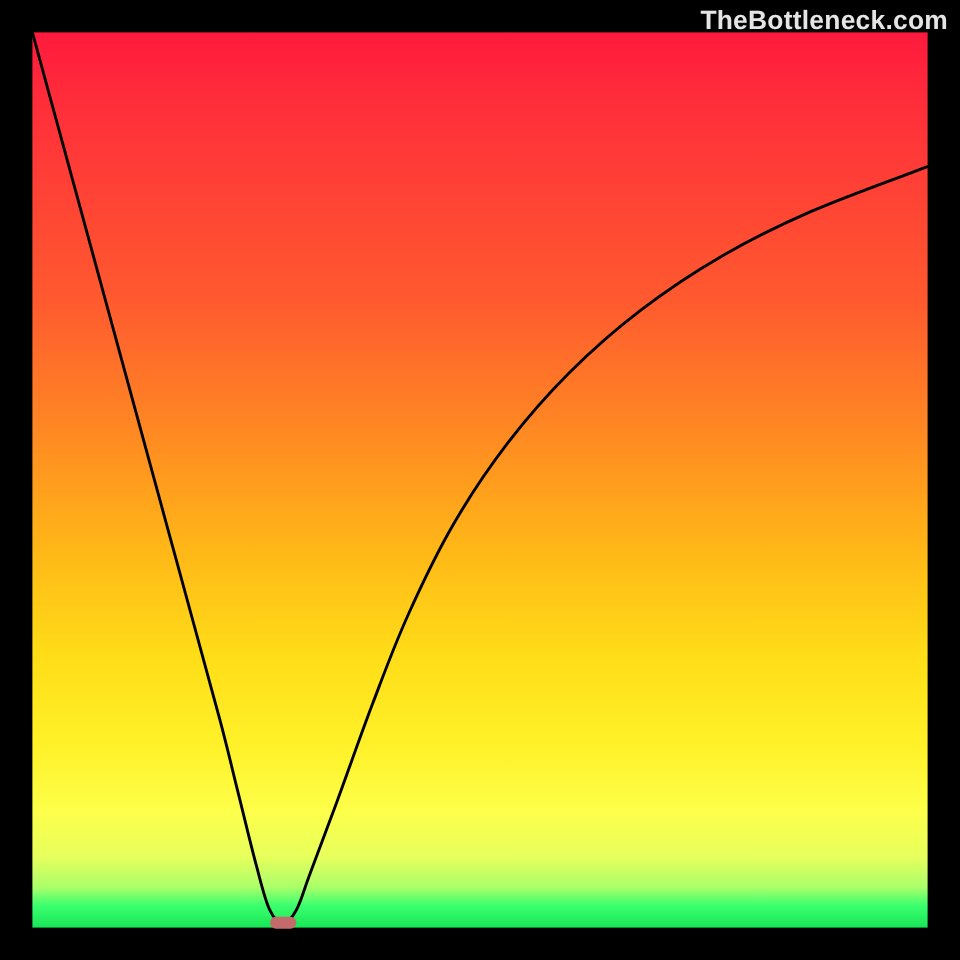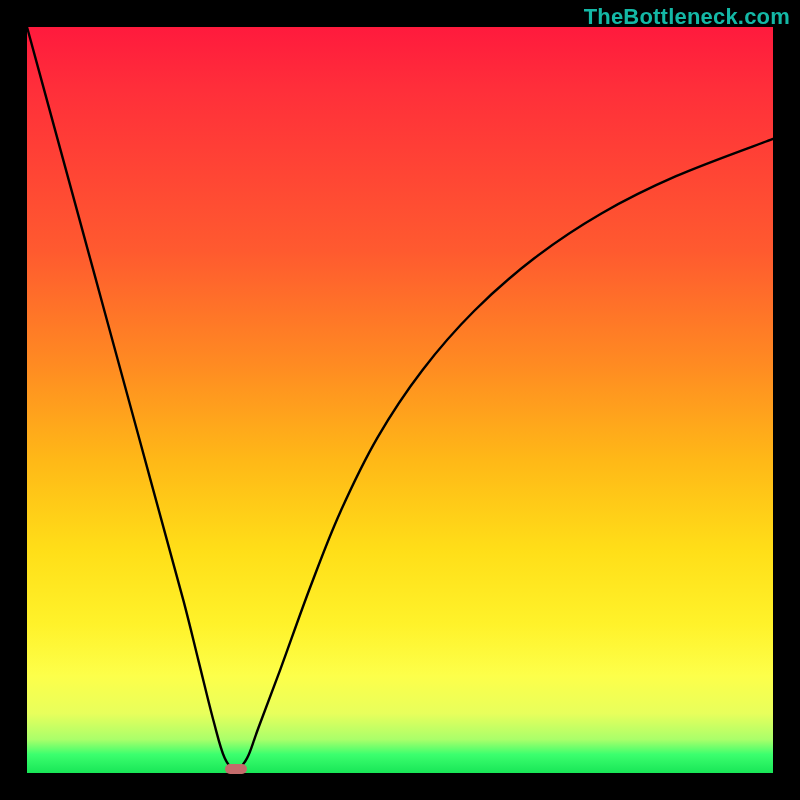--- a/index.html
+++ b/index.html
@@ -36,21 +36,21 @@
       #e8ff5c 92%,
       #aaff6a 95.5%,
       #3cff6e 97.5%,
       #18e657 100%
     );
   }
   .watermark {
     position: absolute;
     top: 4px;
     right: 10px;
-    color: #14b8a6;
+    color: #e5e5e5;
     font-size: 22px;
     font-weight: 600;
     letter-spacing: 0.2px;
     user-select: none;
   }
   svg.curve {
     position: absolute;
     left: 0;
     top: 0;
     width: 746px;

